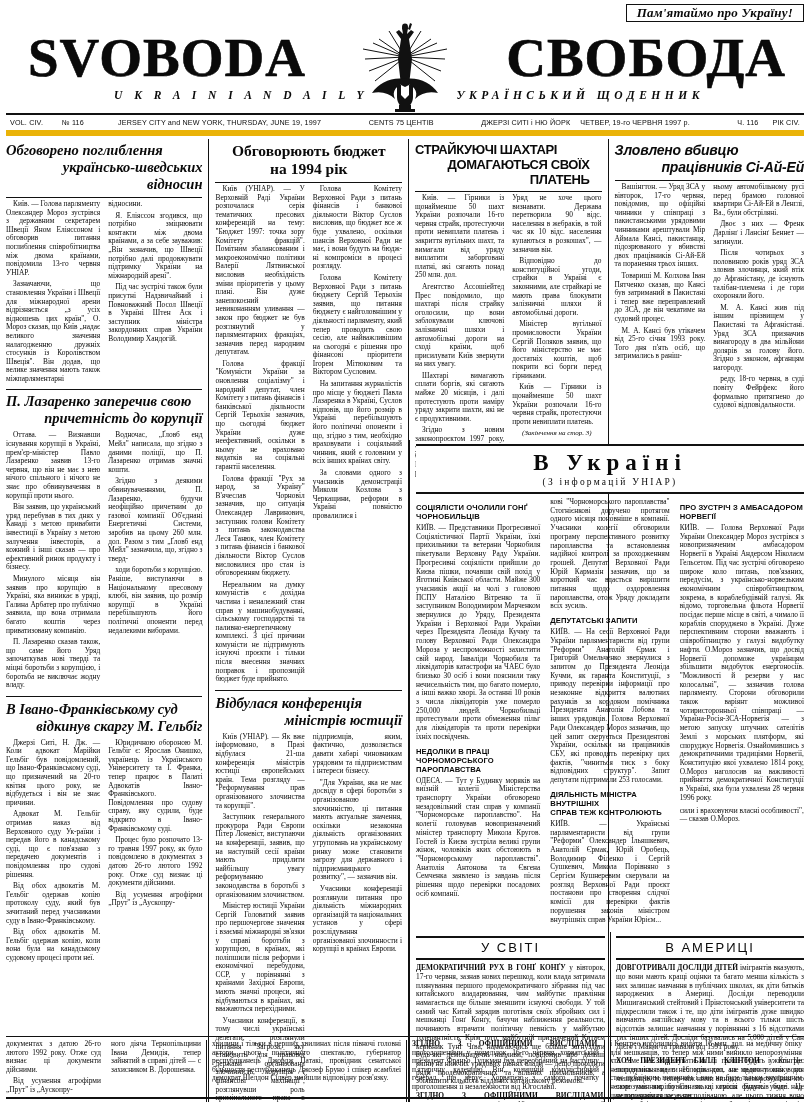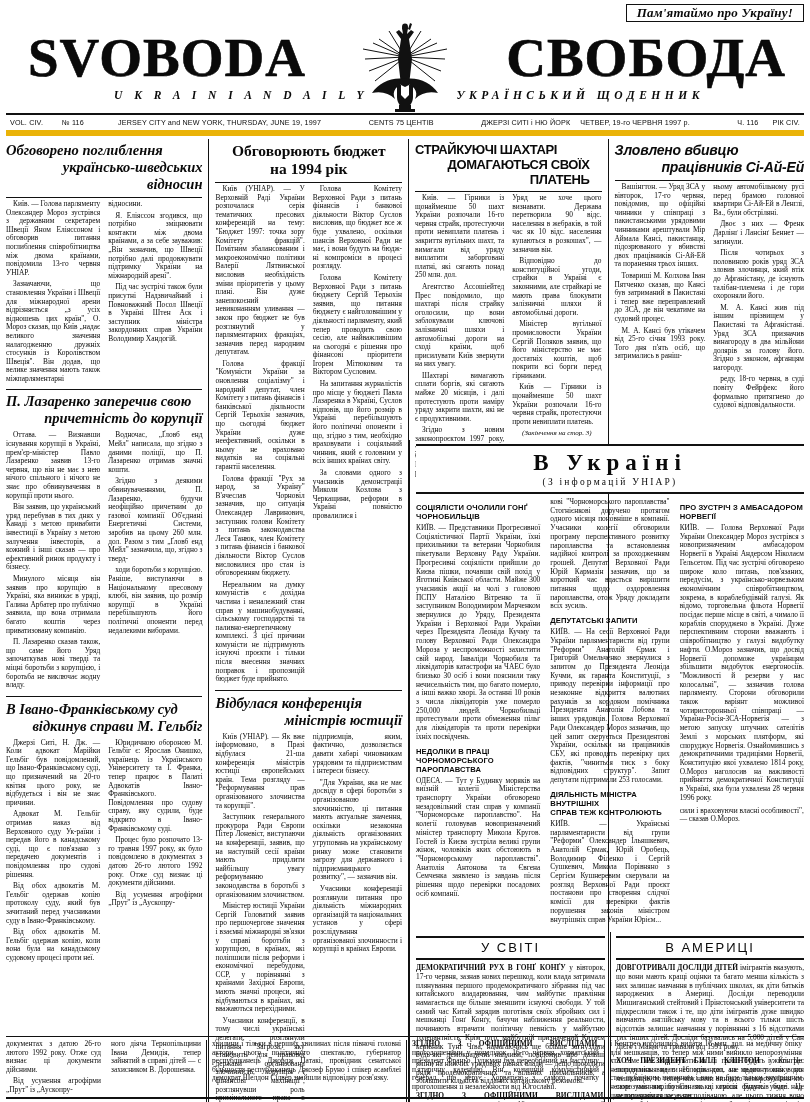--- a/index.html
+++ b/index.html
@@ -249,21 +249,21 @@
             <p>Водночас, „Ґловб енд Мейл" написала, що згідно з даними поліції, що П. Лазаренко отримав значні кошти.</p>
             <p>Згідно з деякими обвинуваченнями, П. Лазаренко, будучи неофіційно причетним до газової компанії Об'єднані Енергетичні Системи, заробив на цьому 260 млн. дол. Разом з тим „Ґловб енд Мейл" зазначила, що, згідно з тверд-</p>
             <p>ходи боротьби з корупцією. Раніше, виступаючи в Національному пресовому клюбі, він заявив, що розмір корупції в Україні перебільшують його політичні опоненти перед недалекими виборами.</p>
           </div>
         </div>
       </div>
 
       <div class="rule-thin"></div>
       <div class="hl-serif-2">
         <span>В Івано-Франківському суд</span>
-        <span class="l2">відкинув справи М. Гельбіг</span>
+        <span class="l2">відкинув скаргу М. Гельбіг</span>
       </div>
       <div class="cols">
         <div style="width:50%;padding-right:4px;box-sizing:border-box;">
           <div class="body-text">
             <p>Джерзі Ситі, Н. Дж. — Коли адвокат Марійки Гельбіг був повідомлений, що Івано-Франківському суді, що призначений на 20-го квітня цього року, не відбудеться і він не знає причини.</p>
             <p>Адвокат М. Гельбіг отримав наказ від Верховного суду Ук-раїни і передав його в канадському суді, що є пов'язано з передачею документів і повідомлення про судові рішення.</p>
             <p>Від обох адвокатів М. Гельбіг одержав копію протоколу суду, який був зачитаний перед учасниками суду в Івано-Франківському.</p>
             <p>Від обох адвокатів М. Гельбіг одержав копію, коли вона була на канадському судовому процесі проти неї.</p>
           </div>
         </div>

